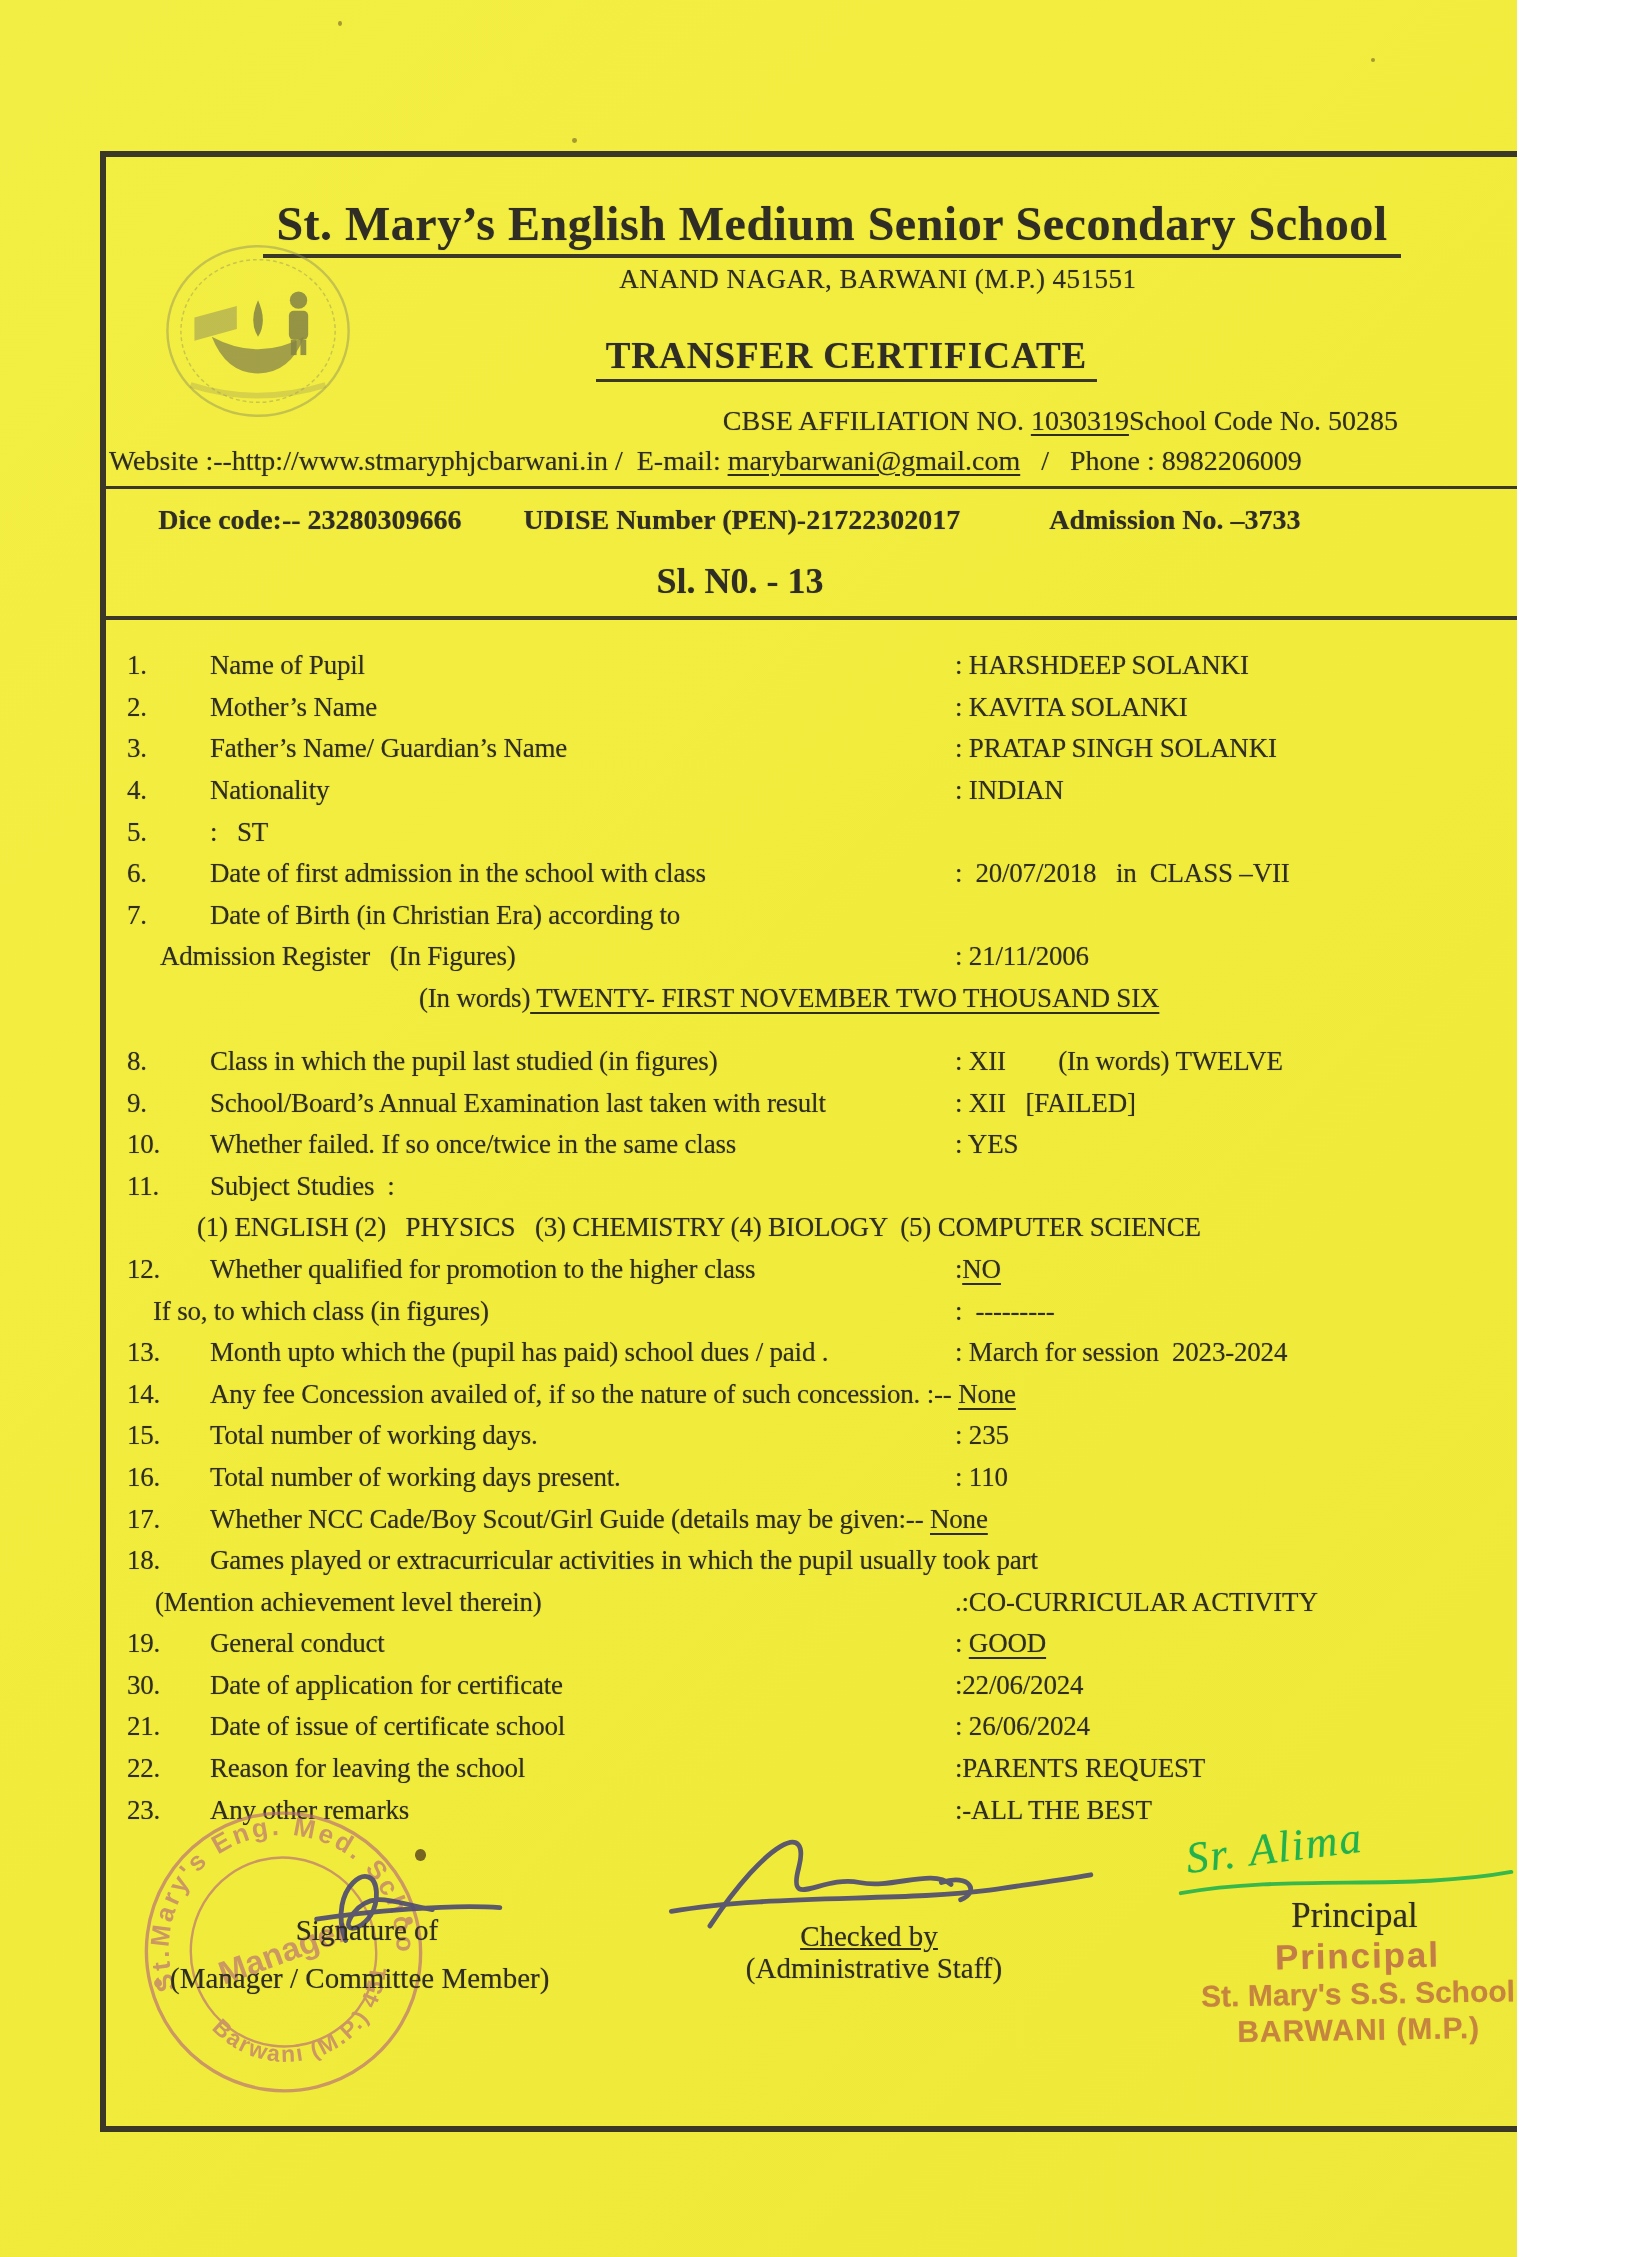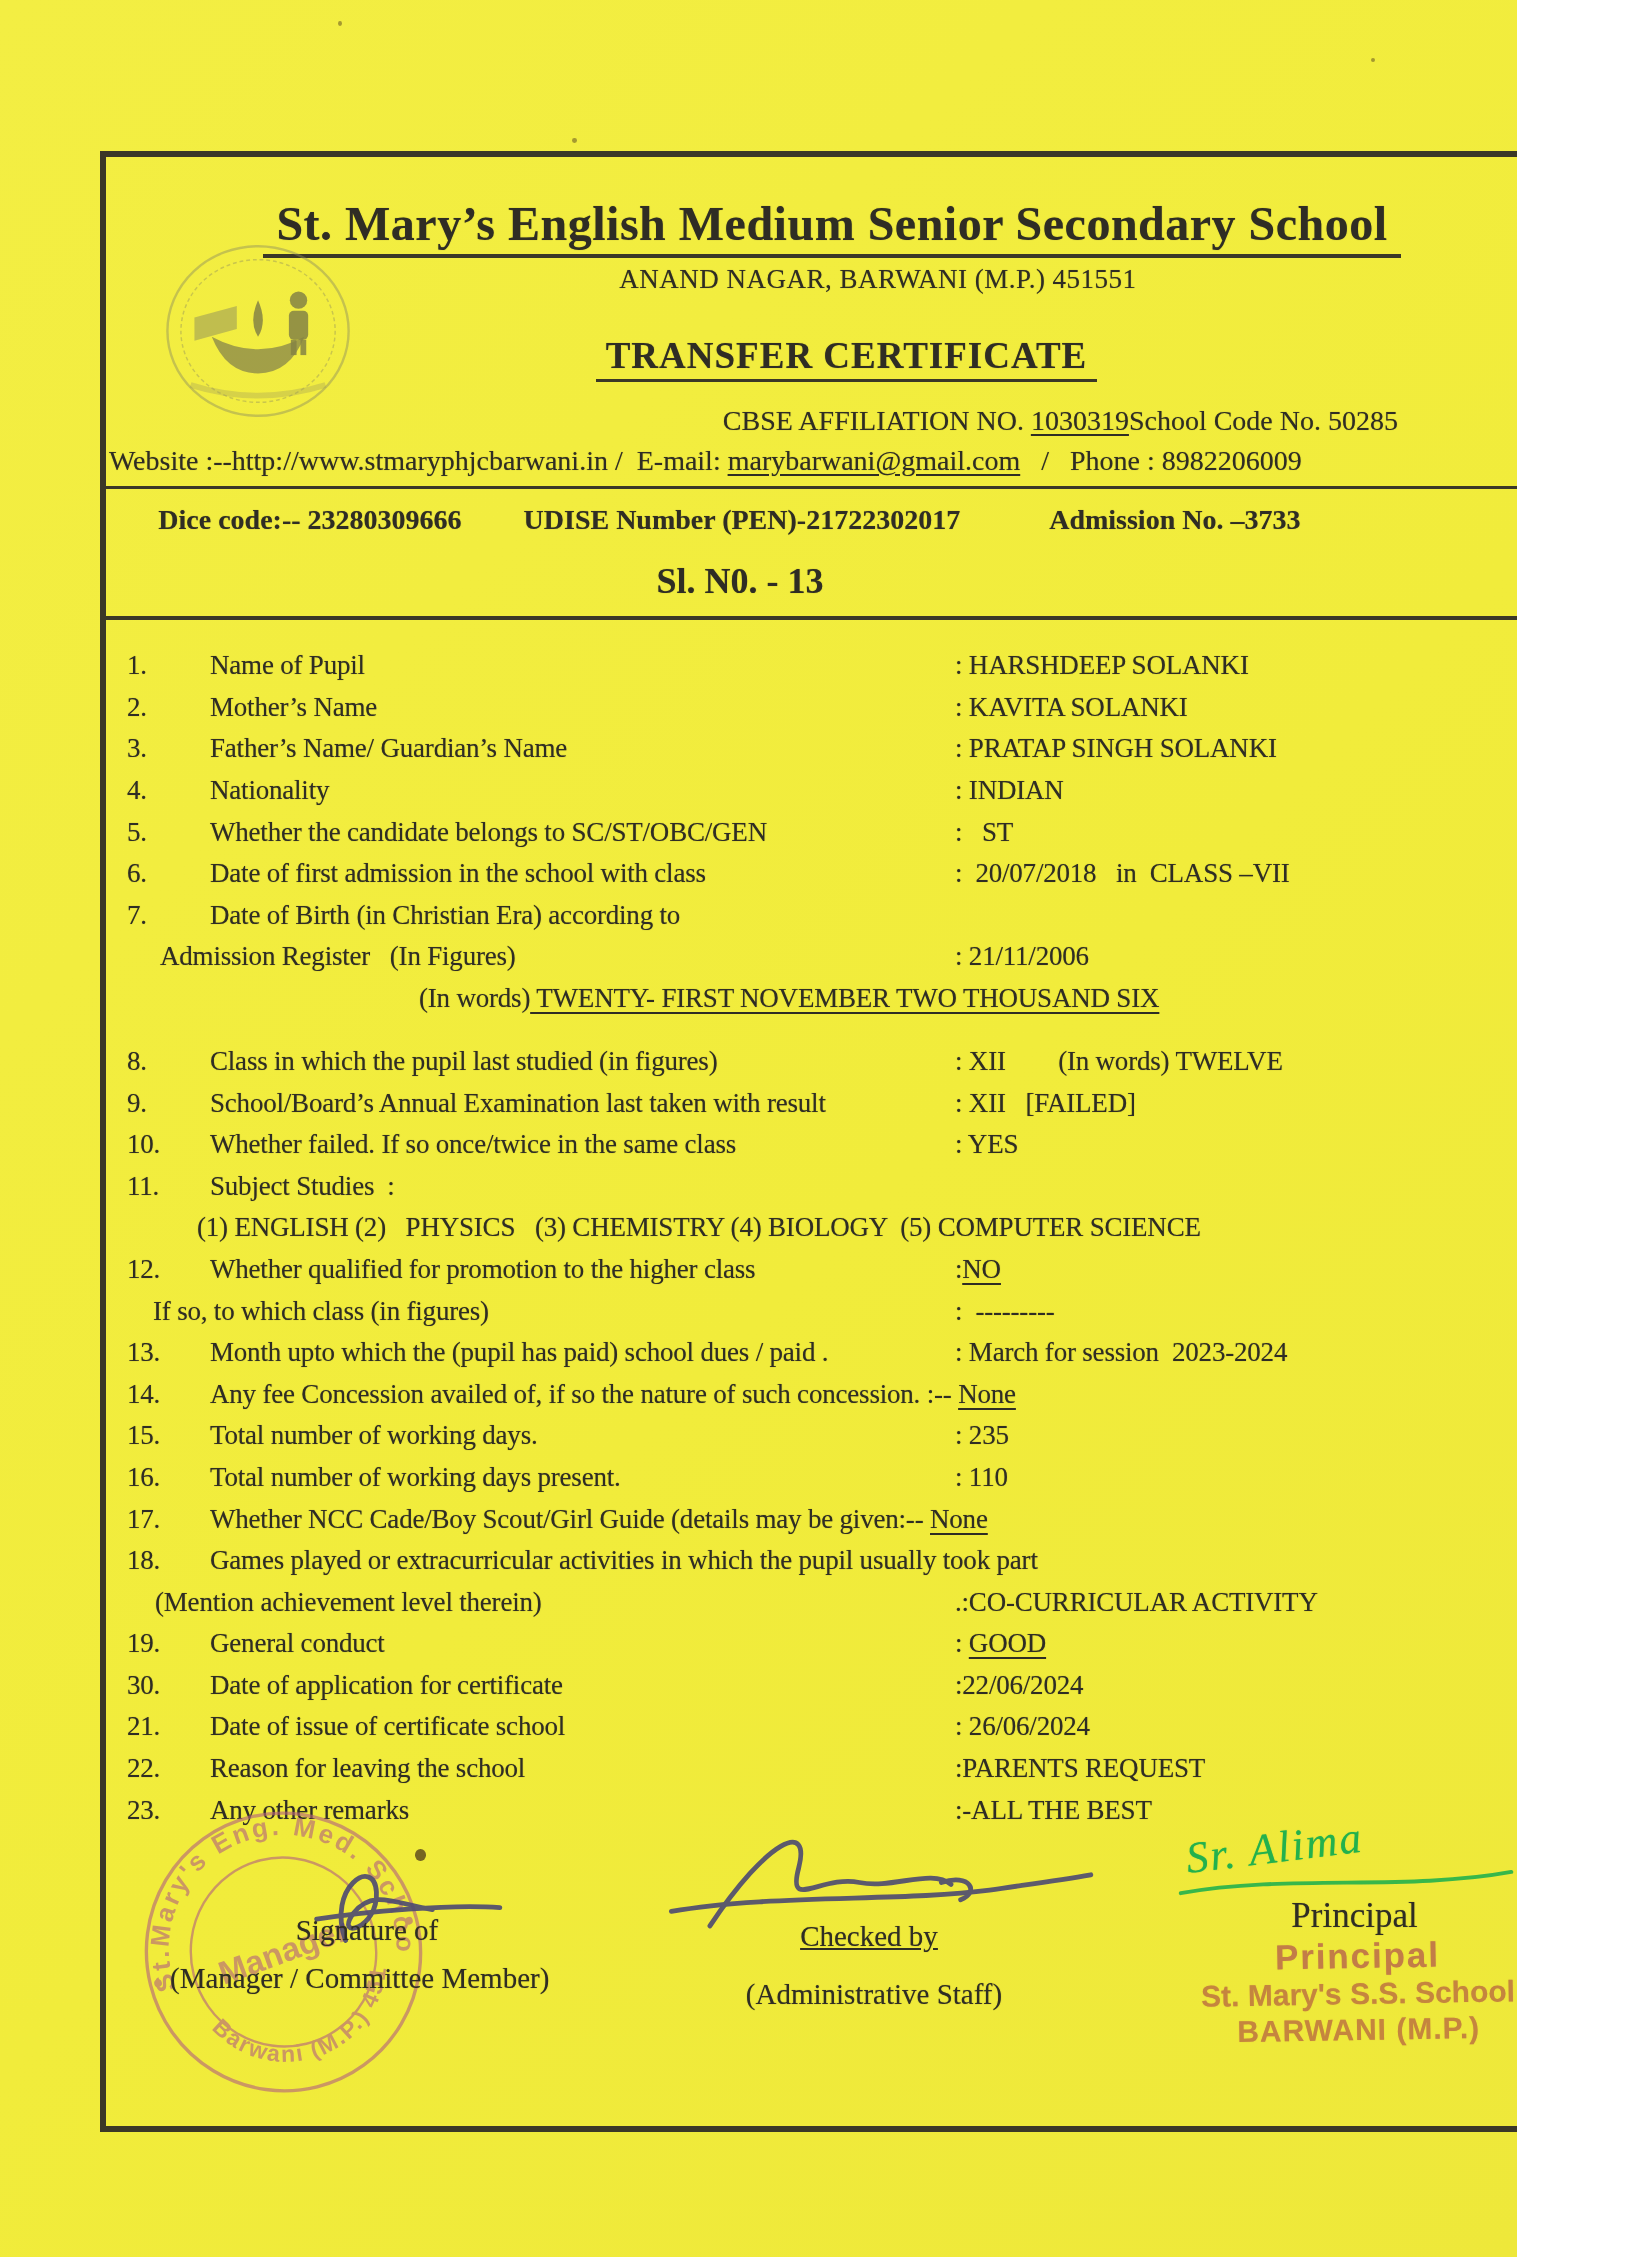--- a/index.html
+++ b/index.html
@@ -49,21 +49,21 @@
   .pl72{padding-left:70px;}
   .pl302{padding-left:292px;}
   .gap-after{margin-bottom:34px;}
   .u{text-decoration:underline;text-underline-offset:4.8px;text-decoration-thickness:1.9px;}
   
   .footer{position:absolute;left:0;top:1641px;width:1450px;height:323px;font-size:29px;}
   .f-abs{position:absolute;}
   .sig-left-label{left:92px;top:116px;width:338px;text-align:center;}
   .sig-left-sub{left:7.7px;top:164px;width:492px;text-align:center;}
   .sig-mid-label{left:618px;top:122px;width:290px;text-align:center;text-decoration:underline;}
-  .sig-mid-sub{left:575px;top:180px;width:386px;text-align:center;}
+  .sig-mid-sub{left:575px;top:154px;width:386px;text-align:center;}
   .principal-label{left:1118px;top:98px;width:261px;text-align:center;font-size:35px;}
   .mgr-stamp{left:27px;top:7.7px;width:301px;height:292px;}
   .sig-blue-1{left:172px;top:46px;width:328px;height:135px;}
   .sig-blue-2{left:546px;top:17.4px;width:463px;height:135px;}
   .sig-green-text{
     left:1079px;top:13.5px;width:348px;
     font-style:italic;font-size:44px;color:#23b14d;
     transform:rotate(-7deg);letter-spacing:1.9px;
     text-shadow:0 0 1px rgba(35,177,77,.6);
   }
@@ -145,21 +145,20 @@
         <span class="lbl txt">Father’s Name/ Guardian’s Name</span>
         <span class="val txt">: PRATAP SINGH SOLANKI</span>
       </div>
       <div class="row">
         <span class="num txt">4.</span>
         <span class="lbl txt">Nationality</span>
         <span class="val txt">: INDIAN</span>
       </div>
       <div class="row">
         <span class="num txt">5.</span>
-        <span class="lbl txt">Whether the candidate belongs to SC/ST/OBC/GEN</span>
         <span class="val txt">:   ST</span>
       </div>
       <div class="row">
         <span class="num txt">6.</span>
         <span class="lbl txt">Date of first admission in the school with class</span>
         <span class="val txt">:  20/07/2018   in  CLASS –VII</span>
       </div>
 
       <div class="row">
         <span class="num txt">7.</span>

